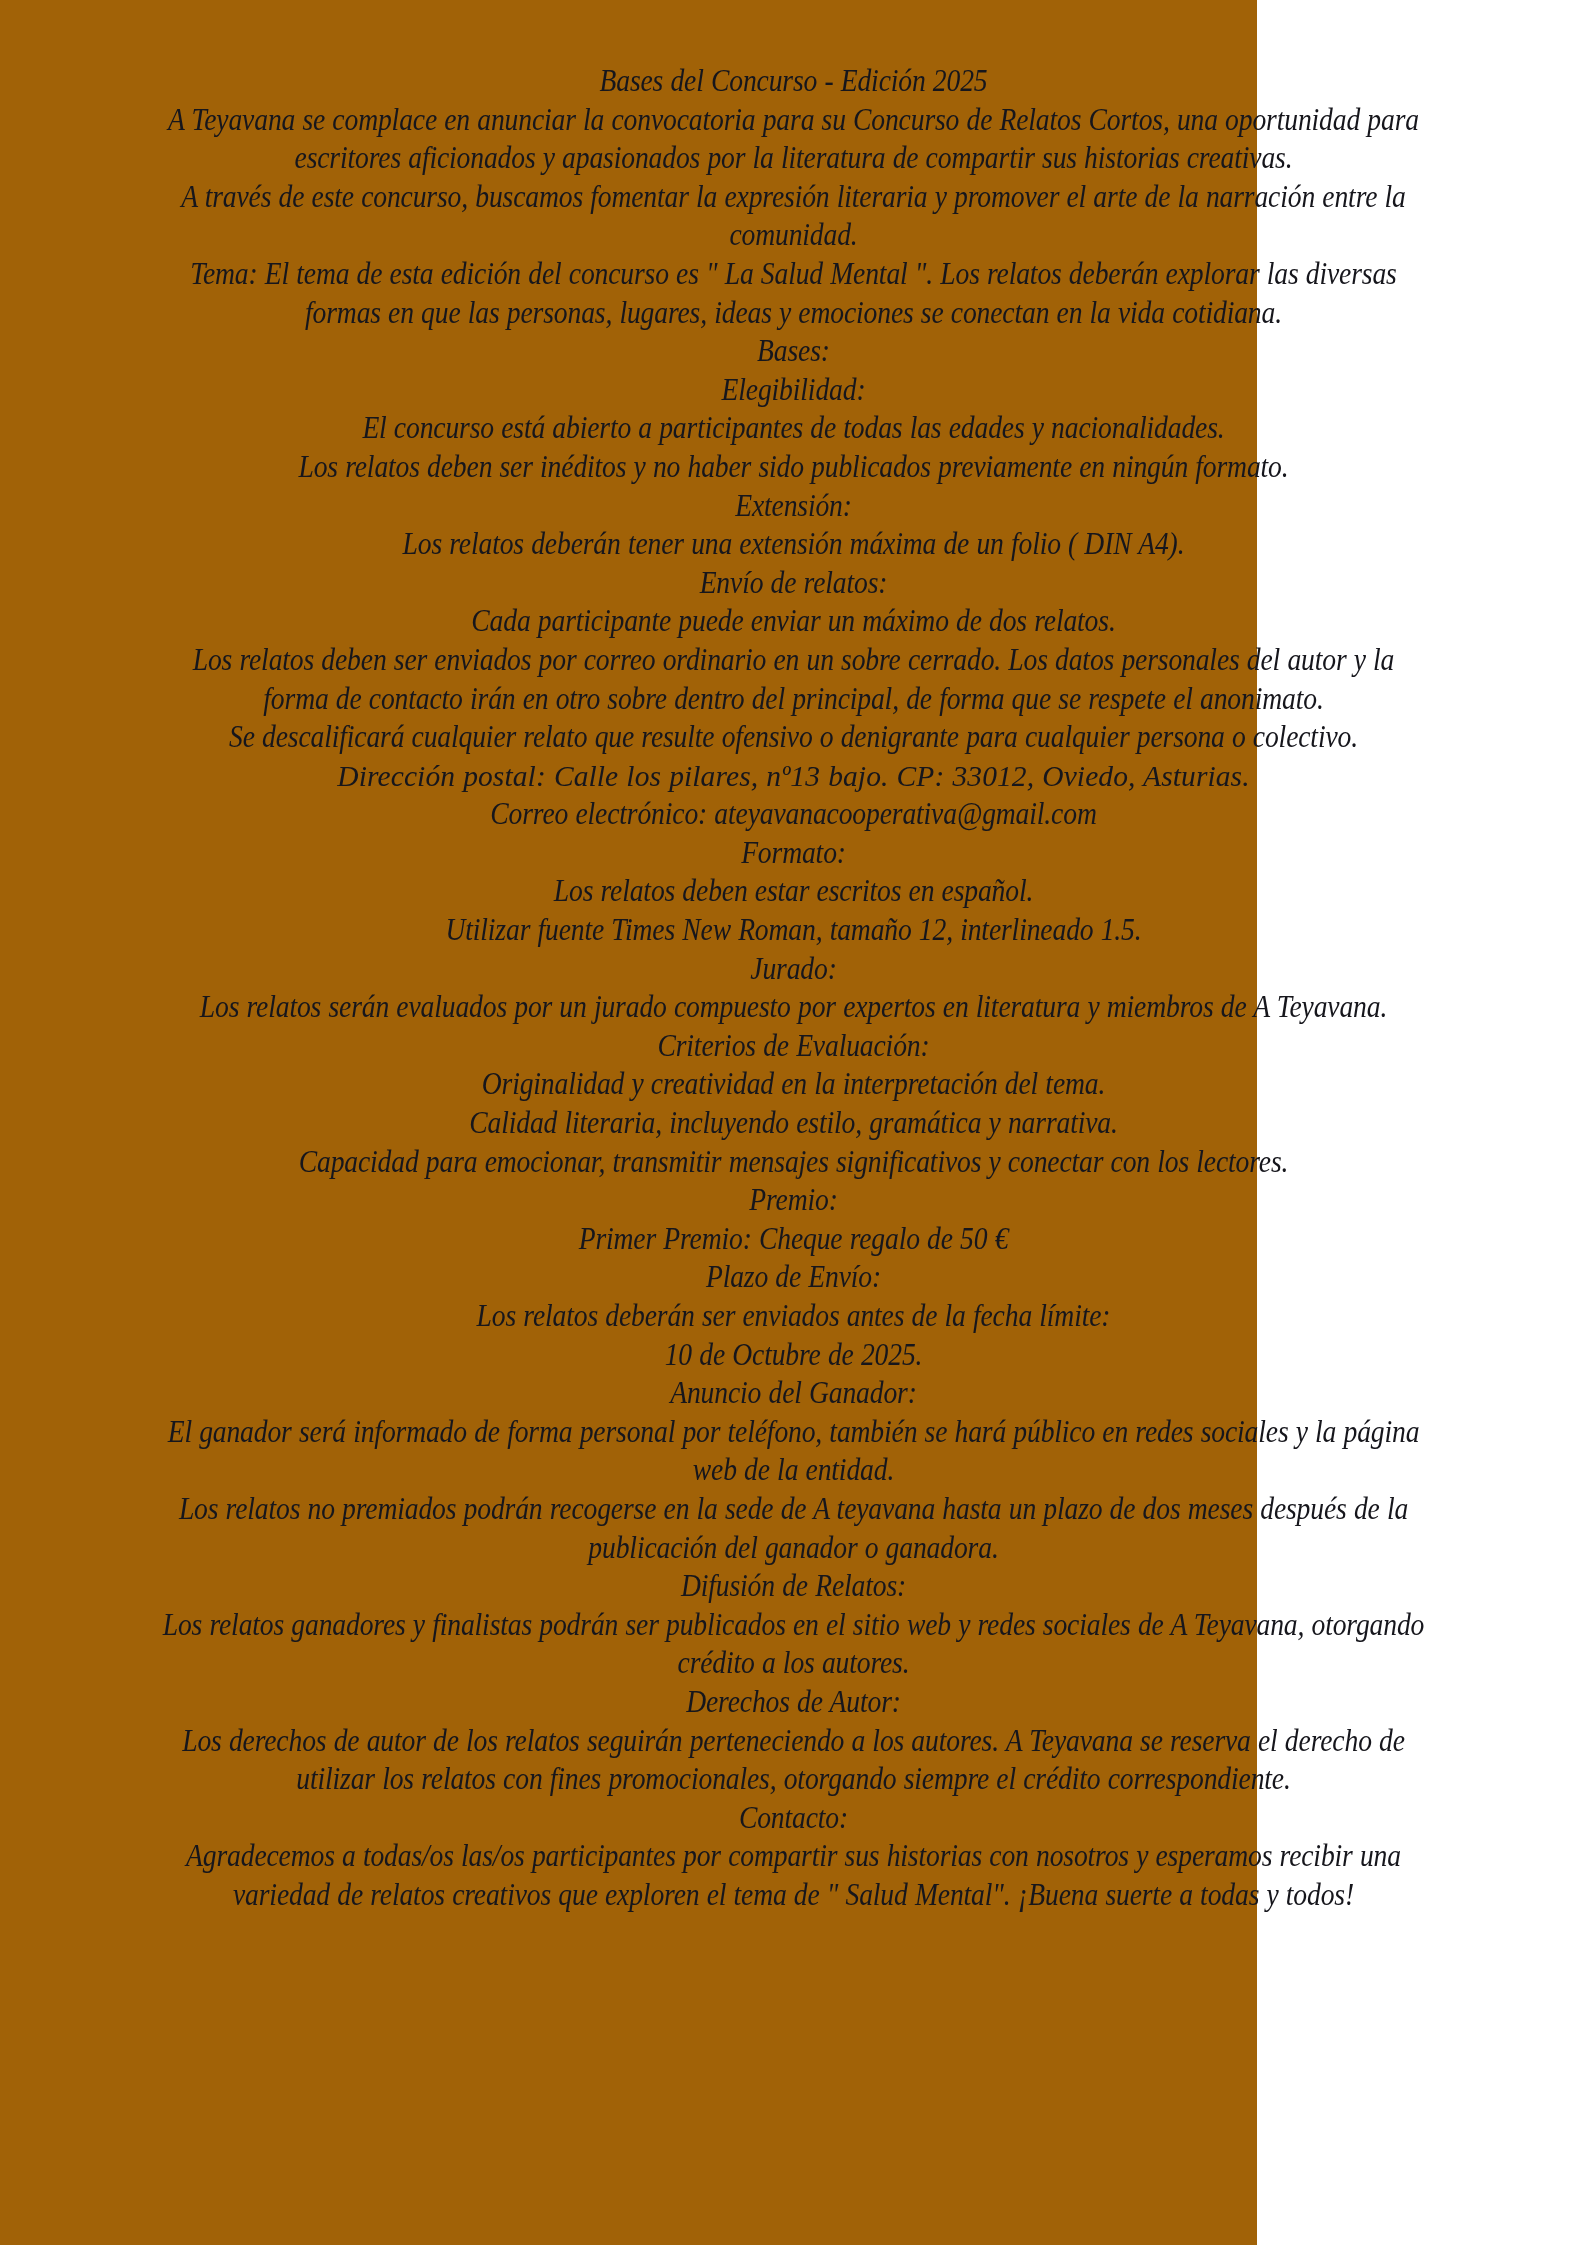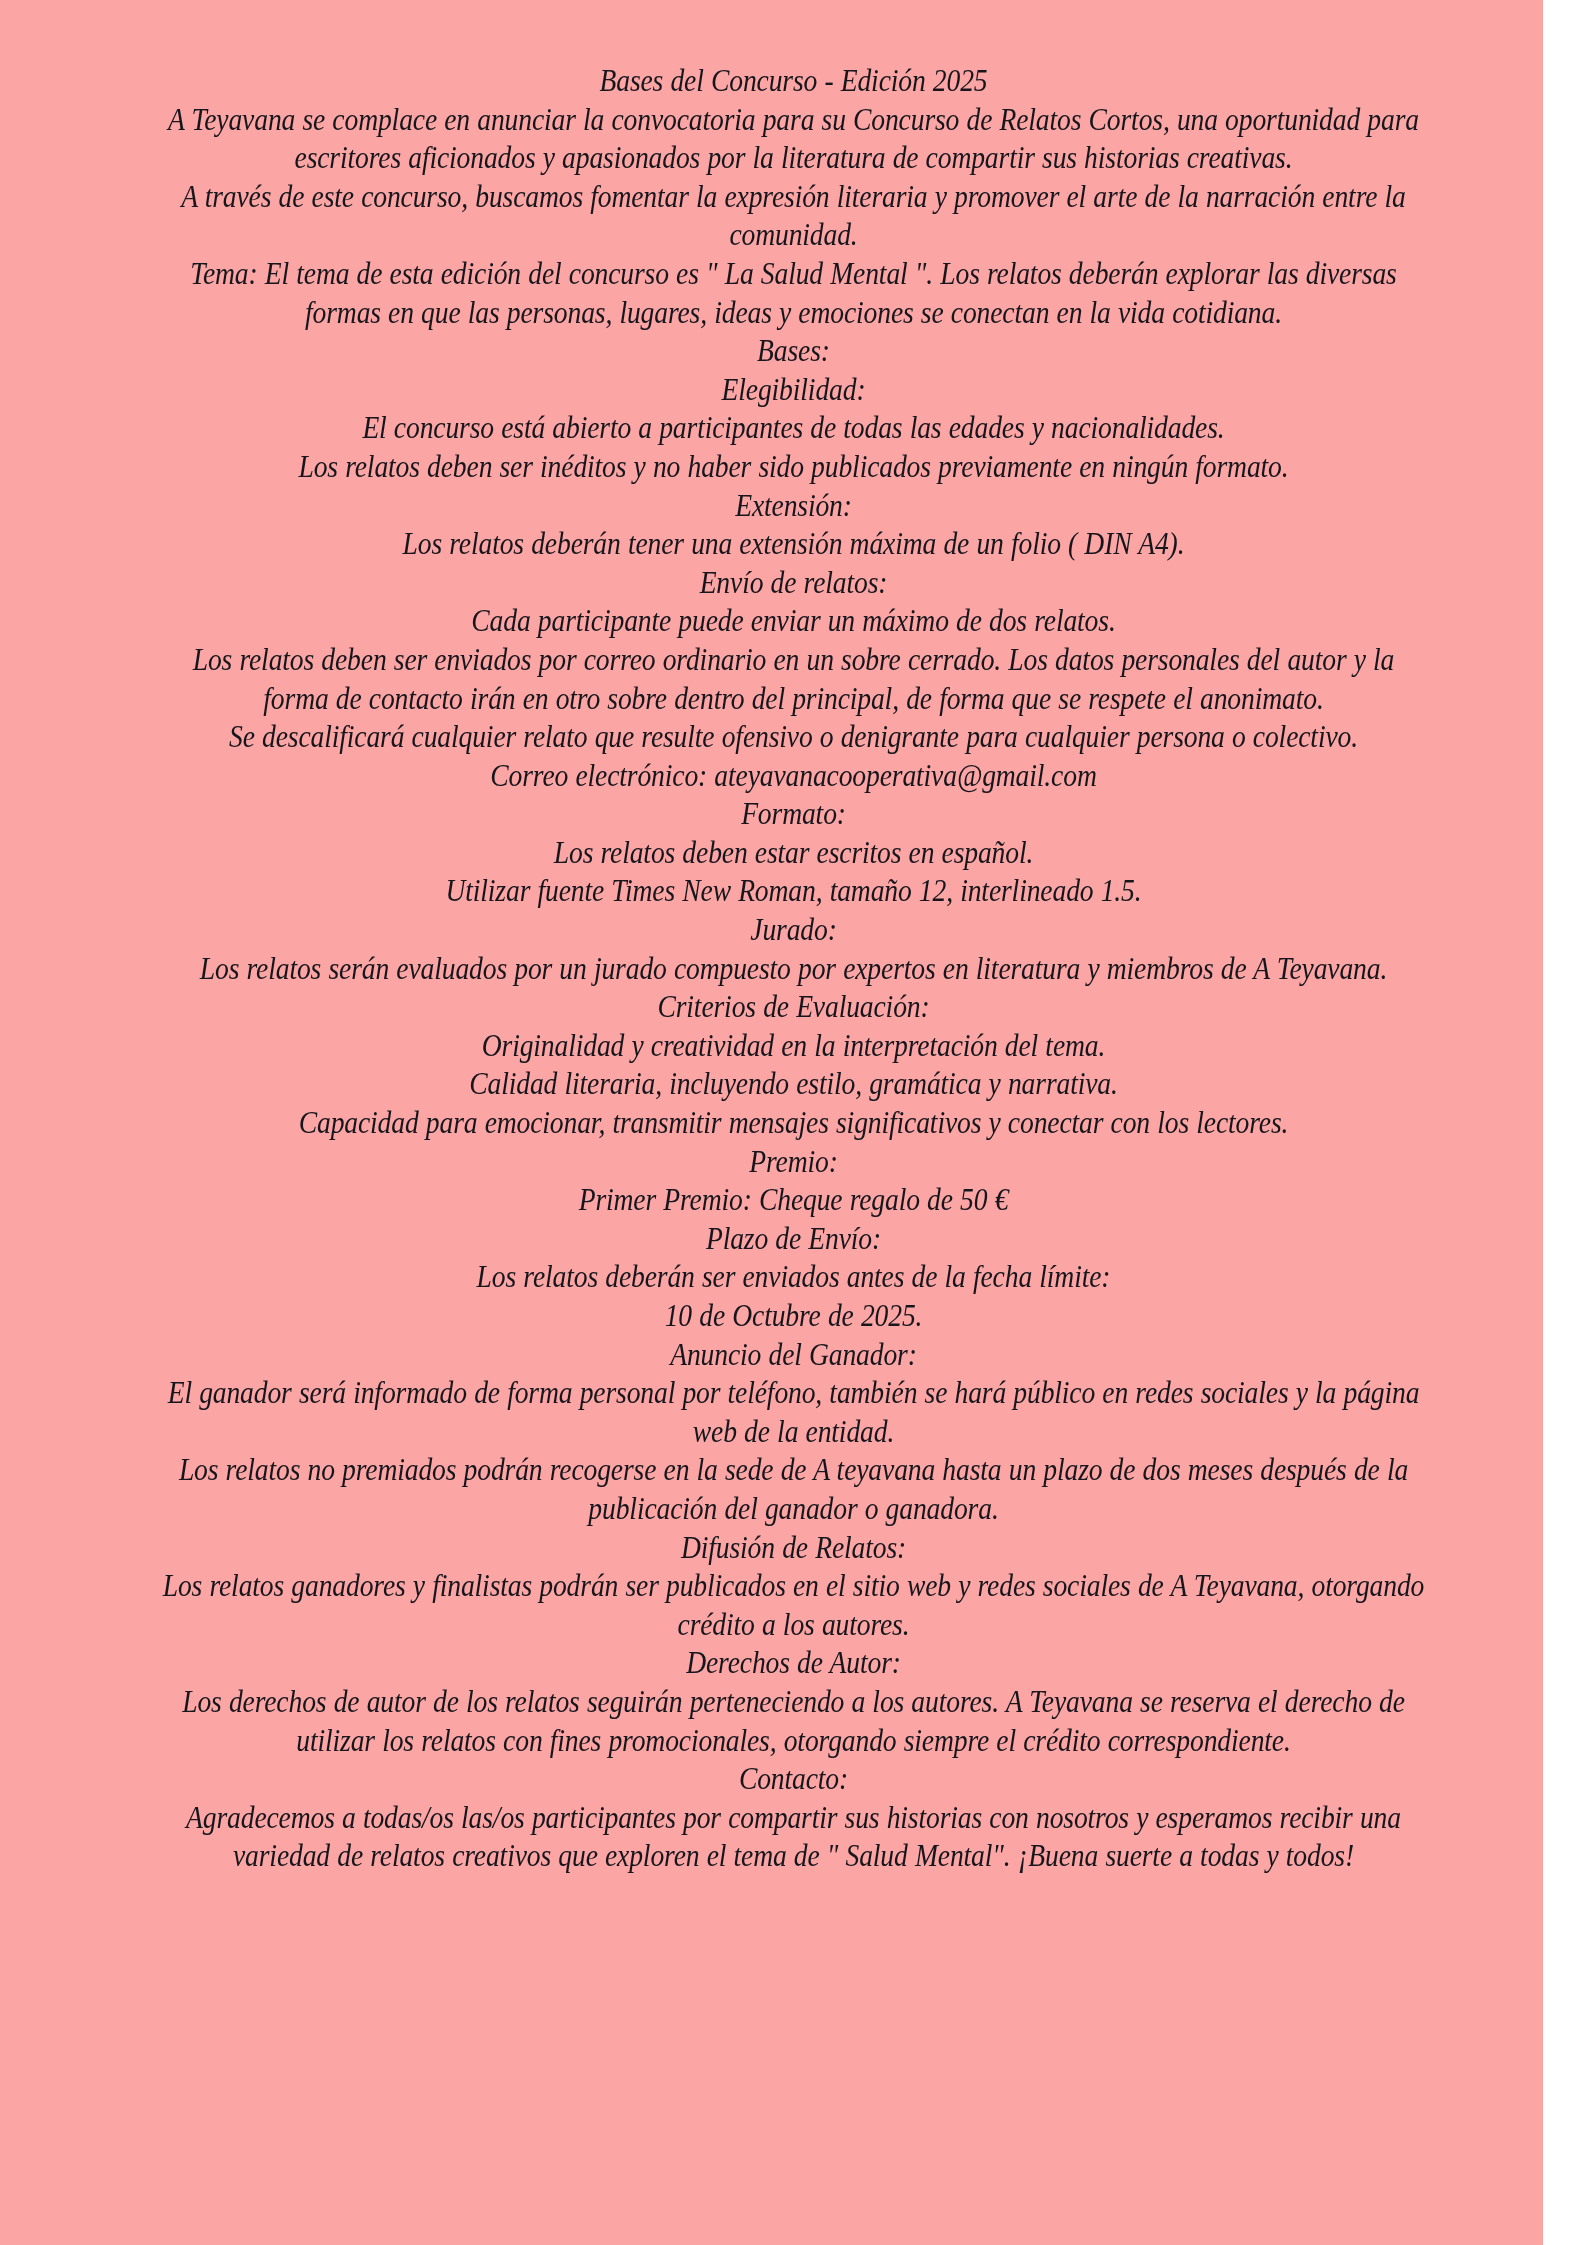--- a/index.html
+++ b/index.html
@@ -12,24 +12,24 @@
     width: 1587px;
     height: 2245px;
     overflow: hidden;
     color: #0d0d12;
     font-family: "Liberation Serif", "DejaVu Serif", serif;
     -webkit-font-smoothing: antialiased;
   }
 
   #page {
     box-sizing: border-box;
-    width: 1543px;
+    width: 1257px;
     height: 2245px;
     padding: 62px 96px 0 96px;
-    background: #fca5a5;
+    background: #a16207;
   }
 
   .doc {
     width: 1395px;
     margin: 0 auto;
     text-align: center;
   }
 
   
   .line {
@@ -82,20 +82,21 @@
     <p class="para line">El concurso está abierto a participantes de todas las edades y nacionalidades.</p>
     <p class="para line">Los relatos deben ser inéditos y no haber sido publicados previamente en ningún formato.</p>
 
     <p class="para line">Extensión:</p>
     <p class="para line">Los relatos deberán tener una extensión máxima de un folio ( DIN A4).</p>
 
     <p class="para line">Envío de relatos:</p>
     <p class="para line">Cada participante puede enviar un máximo de dos relatos.</p>
     <p class="para line">Los relatos deben ser enviados por correo ordinario en un sobre cerrado. Los datos personales del autor y la forma de contacto irán en otro sobre dentro del principal, de forma que se respete el anonimato.</p>
     <p class="para line">Se descalificará cualquier relato que resulte ofensivo o denigrante para cualquier persona o colectivo.</p>
+    <p class="para line wide">Dirección postal: Calle los pilares, nº13 bajo. CP: 33012, Oviedo, Asturias.</p>
     <p class="para line">Correo electrónico: ateyavanacooperativa@gmail.com</p>
 
     <p class="para line">Formato:</p>
     <p class="para line">Los relatos deben estar escritos en español.</p>
     <p class="para line">Utilizar fuente Times New Roman, tamaño 12, interlineado 1.5.</p>
 
     <p class="para line">Jurado:</p>
     <p class="para line">Los relatos serán evaluados por un jurado compuesto por expertos en literatura y miembros de A Teyavana.</p>
 
     <p class="para line">Criterios de Evaluación:</p>

